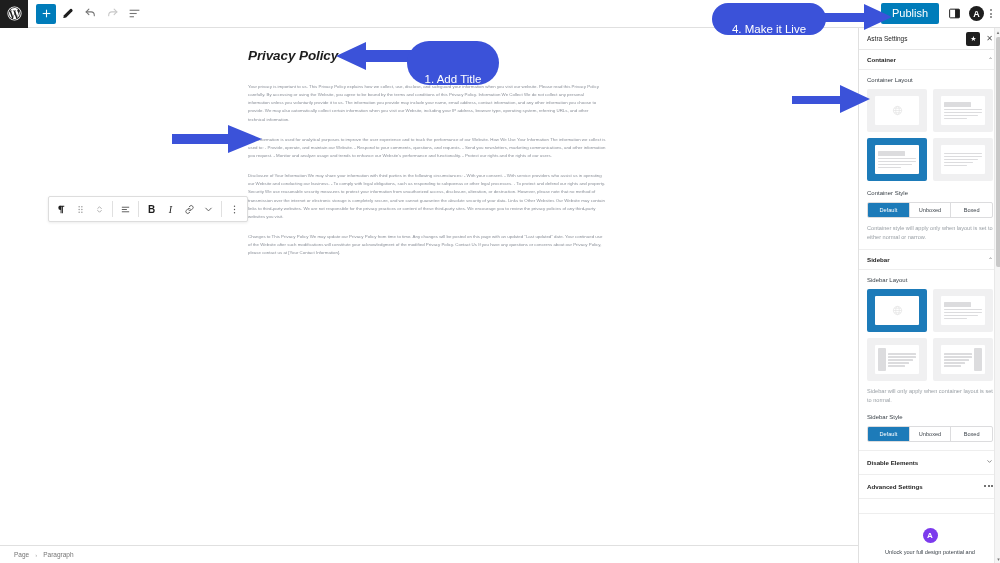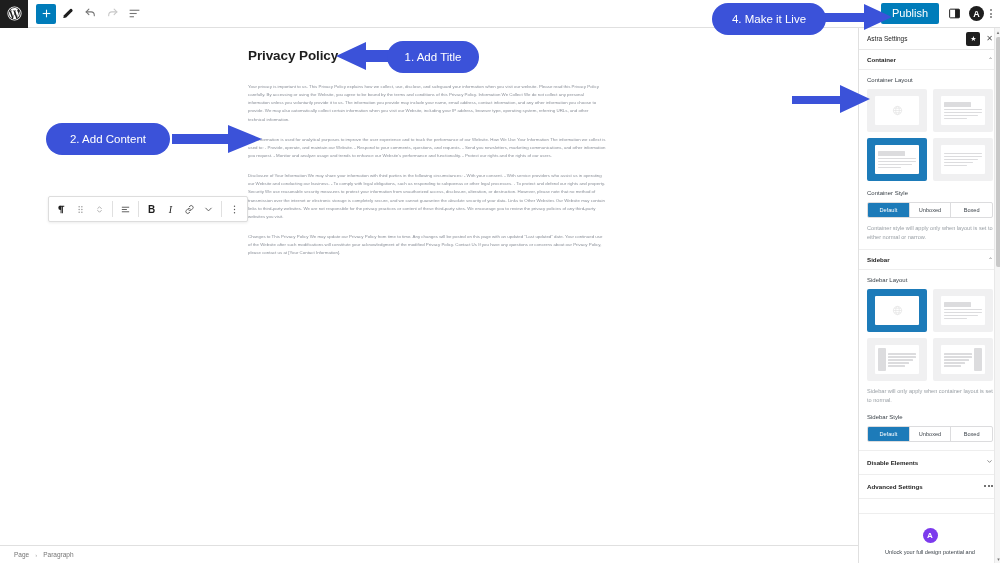--- a/index.html
+++ b/index.html
@@ -52,21 +52,21 @@
   .dots-vert i { width: 2px; height: 2px; background: #757575; border-radius: 50%; display: block; }
 
   
   .canvas {
     position: absolute; top: 28px; left: 0; width: 858px; height: 517px;
     background: #fff; overflow: hidden;
   }
   .doc { position: absolute; left: 248px; top: 20px; width: 358px; }
   .doc h1 {
     font-size: 13.5px; font-weight: bold; color: #1e1e1e;
-    margin-bottom: 20px; letter-spacing: -0.1px;
+    margin-bottom: 20px; letter-spacing: -0.1px; font-style: italic;
   }
   .doc p {
     font-size: 4.4px; line-height: 1.85; color: #8a8f98;
     margin-bottom: 12px; text-align: left;
   }
 
   
   .block-toolbar {
     position: absolute; left: 48px; top: 168px;
     height: 26px; background: #fff; border: 1px solid #ddd;
@@ -169,21 +169,21 @@
   }
   .sb-arrow { text-align:center; font-size:5px; color:#777; line-height:8px; }
   .sb-thumbbar {
     position: absolute; top: 9px; left: 1px; width: 5px; height: 230px;
     background: #c8c8c8; border-radius: 2px;
   }
 
   
   .callout {
     position: absolute; background: #3b52d9; color: #fff;
-    border-radius: 999px; display: flex; align-items: center;
+    border-radius: 999px; display: flex; align-items: flex-end;
     justify-content: center; font-size: 11.5px; z-index: 40;
     white-space: nowrap;
   }
   .arrow { position: absolute; z-index: 39; }
 </style>
 </head>
 <body>
 
 <div class="app">
 
@@ -488,27 +488,24 @@
         <div class="sb-thumbbar"></div>
         <div class="sb-arrow" style="position:absolute;bottom:0;width:7px">▾</div>
       </div>
 
     </div>
   </div>
 
   <svg class="arrow" style="left:330px; top:40px;" width="85" height="32" viewBox="0 0 85 32">
     <path d="M85 10 H36 V2 L6 16 L36 30 V22 H85 Z" fill="#3b52d9"></path>
   </svg>
-  <div class="callout" style="left:387px; top:41px; width:92px; height:32px;">
+  <div class="callout" style="left:407px; top:41px; width:92px; height:44px;">
     <span>1. Add Title</span>
   </div>
 
-  <div class="callout" style="left:46px; top:123px; width:124px; height:32px;">
-    <span>2. Add Content</span>
-  </div>
   <svg class="arrow" style="left:172px; top:123px;" width="92" height="32" viewBox="0 0 92 32">
     <path d="M0 11 H56 V2 L90 16 L56 30 V21 H0 Z" fill="#3b52d9"></path>
   </svg>
 
   <svg class="arrow" style="left:792px; top:82px;" width="80" height="34" viewBox="0 0 80 34">
     <path d="M0 14 H48 V3 L78 17 L48 31 V22 H0 Z" fill="#3b52d9"></path>
   </svg>
 
   <div class="callout" style="left:712px; top:3px; width:114px; height:32px;">
     <span>4. Make it Live</span>

